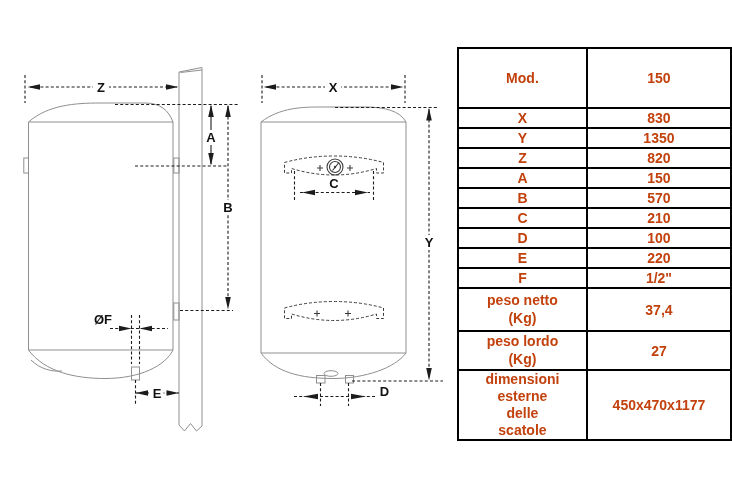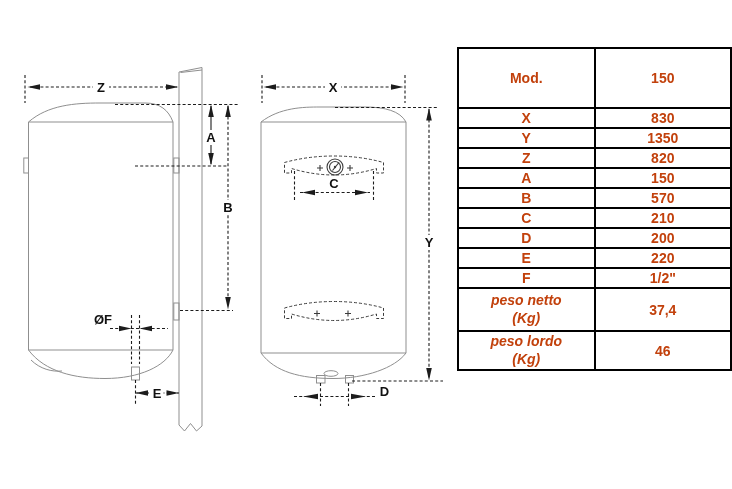--- a/index.html
+++ b/index.html
@@ -30,21 +30,21 @@
     font-size:14px; font-weight:bold; text-align:center; vertical-align:middle;
     padding:0 21px; overflow:hidden;
   }
   td.c1 { width:126px; }
   td.c2 { width:128px; }
   tr.r-header td { height:58px; }
   tr.r-std td    { height:18px; }
   tr.r-netto td  { height:41px; }
   tr.r-lordo td  { height:37px; }
   tr.r-dims td   { height:58px; }
-  td.left { text-align:left; padding-left:6px; white-space:pre-line; line-height:1.22;font-style:italic; }
+  td.left { text-align:left; padding-left:6px; white-space:pre-line; line-height:1.22; }
 </style>
 </head>
 <body>
 
 <div class="stage">
 
   <svg class="drawing" width="460" height="489" viewBox="0 0 460 489">
 
     <g>
 
@@ -208,36 +208,42 @@
       <tr class="r-std">
         <td class="c1">B</td>
         <td class="c2">570</td>
       </tr>
       <tr class="r-std">
         <td class="c1">C</td>
         <td class="c2">210</td>
       </tr>
       <tr class="r-std">
         <td class="c1">D</td>
-        <td class="c2">200</td>
+        <td class="c2">100</td>
       </tr>
       <tr class="r-std">
         <td class="c1">E</td>
         <td class="c2">220</td>
       </tr>
       <tr class="r-std">
         <td class="c1">F</td>
         <td class="c2">1/2"</td>
       </tr>
       <tr class="r-netto">
         <td class="c1 left">peso netto
  (Kg)</td>
         <td class="c2">37,4</td>
       </tr>
       <tr class="r-lordo">
         <td class="c1 left">peso lordo
 (Kg)</td>
-        <td class="c2">46</td>
+        <td class="c2">27</td>
+      </tr>
+      <tr class="r-dims">
+        <td class="c1 left">dimensioni
+esterne delle
+scatole</td>
+        <td class="c2">450x470x1177</td>
       </tr>
     </tbody>
   </table>
 
 </div>
 
 </body></html>

